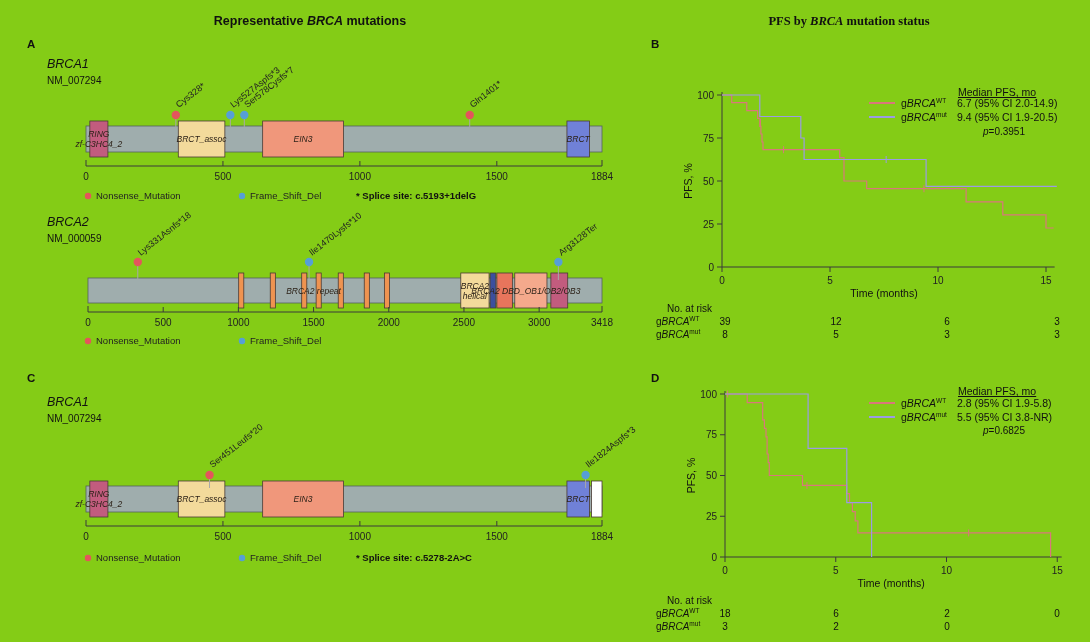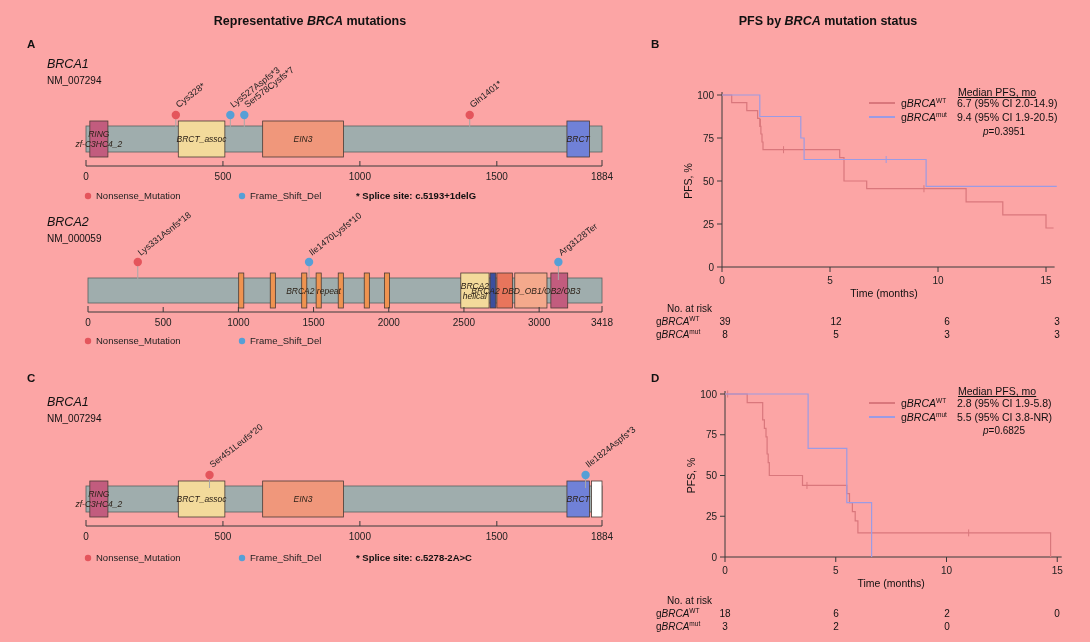--- a/index.html
+++ b/index.html
@@ -1,16 +1,16 @@
 <!DOCTYPE html>
 <html><head>
 <meta charset="utf-8">
 <style>
   html,body{margin:0;padding:0;background:#ffffff;}
-  #fig{position:relative;width:1090px;height:642px;background:#fca5a5;
+  #fig{position:relative;width:1090px;height:642px;background:#84cc16;
        font-family:"Liberation Sans", sans-serif;color:#111;overflow:hidden;}
   .col-title{position:absolute;top:14px;font-weight:bold;font-size:12.5px;text-align:center;}
   .plabel{position:absolute;font-weight:bold;font-size:11.5px;}
   .gene{position:absolute;font-weight:normal;font-style:italic;font-size:12.5px;}
   .transcript{position:absolute;font-size:10px;}
   svg{position:absolute;overflow:visible;}
   .km-leg-header{position:absolute;font-size:10.5px;white-space:nowrap;text-decoration:underline;}
   .km-leg-row{position:absolute;display:flex;align-items:center;font-size:10.5px;white-space:nowrap;}
   .swatch{display:inline-block;width:26px;height:2px;margin-right:6px;flex:0 0 auto;}
   .leg-label{display:inline-block;width:56px;}
@@ -22,21 +22,21 @@
   .risk-row{position:absolute;left:6px;height:12px;white-space:nowrap;}
   .risk-row .cnt{position:absolute;width:36px;text-align:center;top:0;}
   .cnt.c0{left:51px}.cnt.c1{left:162px}.cnt.c2{left:273px}.cnt.c3{left:383px}
 </style>
 </head>
 <body>
 
 <div id="fig">
 
   <div class="col-title" style="left:0;width:620px;"><span>Representative </span><i>BRCA</i><span> mutations</span></div>
-  <div class="col-title" style="left:603px;width:450px;"><span>PFS by </span><i>BRCA</i><span> mutation status</span></div>
+  <div class="col-title" style="left:624px;width:450px;font-family:Liberation Serif, serif;"><span>PFS by </span><i>BRCA</i><span> mutation status</span></div>
 
   <div class="plabel" style="left:27px;top:38px;">A</div>
   <div class="plabel" style="left:651px;top:38px;">B</div>
   <div class="plabel" style="left:27px;top:372px;">C</div>
   <div class="plabel" style="left:651px;top:372px;">D</div>
 
   <div class="gene" style="left:47px;top:57px;">BRCA1</div>
   <div class="transcript" style="left:47px;top:75px;">NM_007294</div>
   <div class="gene" style="left:47px;top:215px;">BRCA2</div>
   <div class="transcript" style="left:47px;top:233px;">NM_000059</div>

